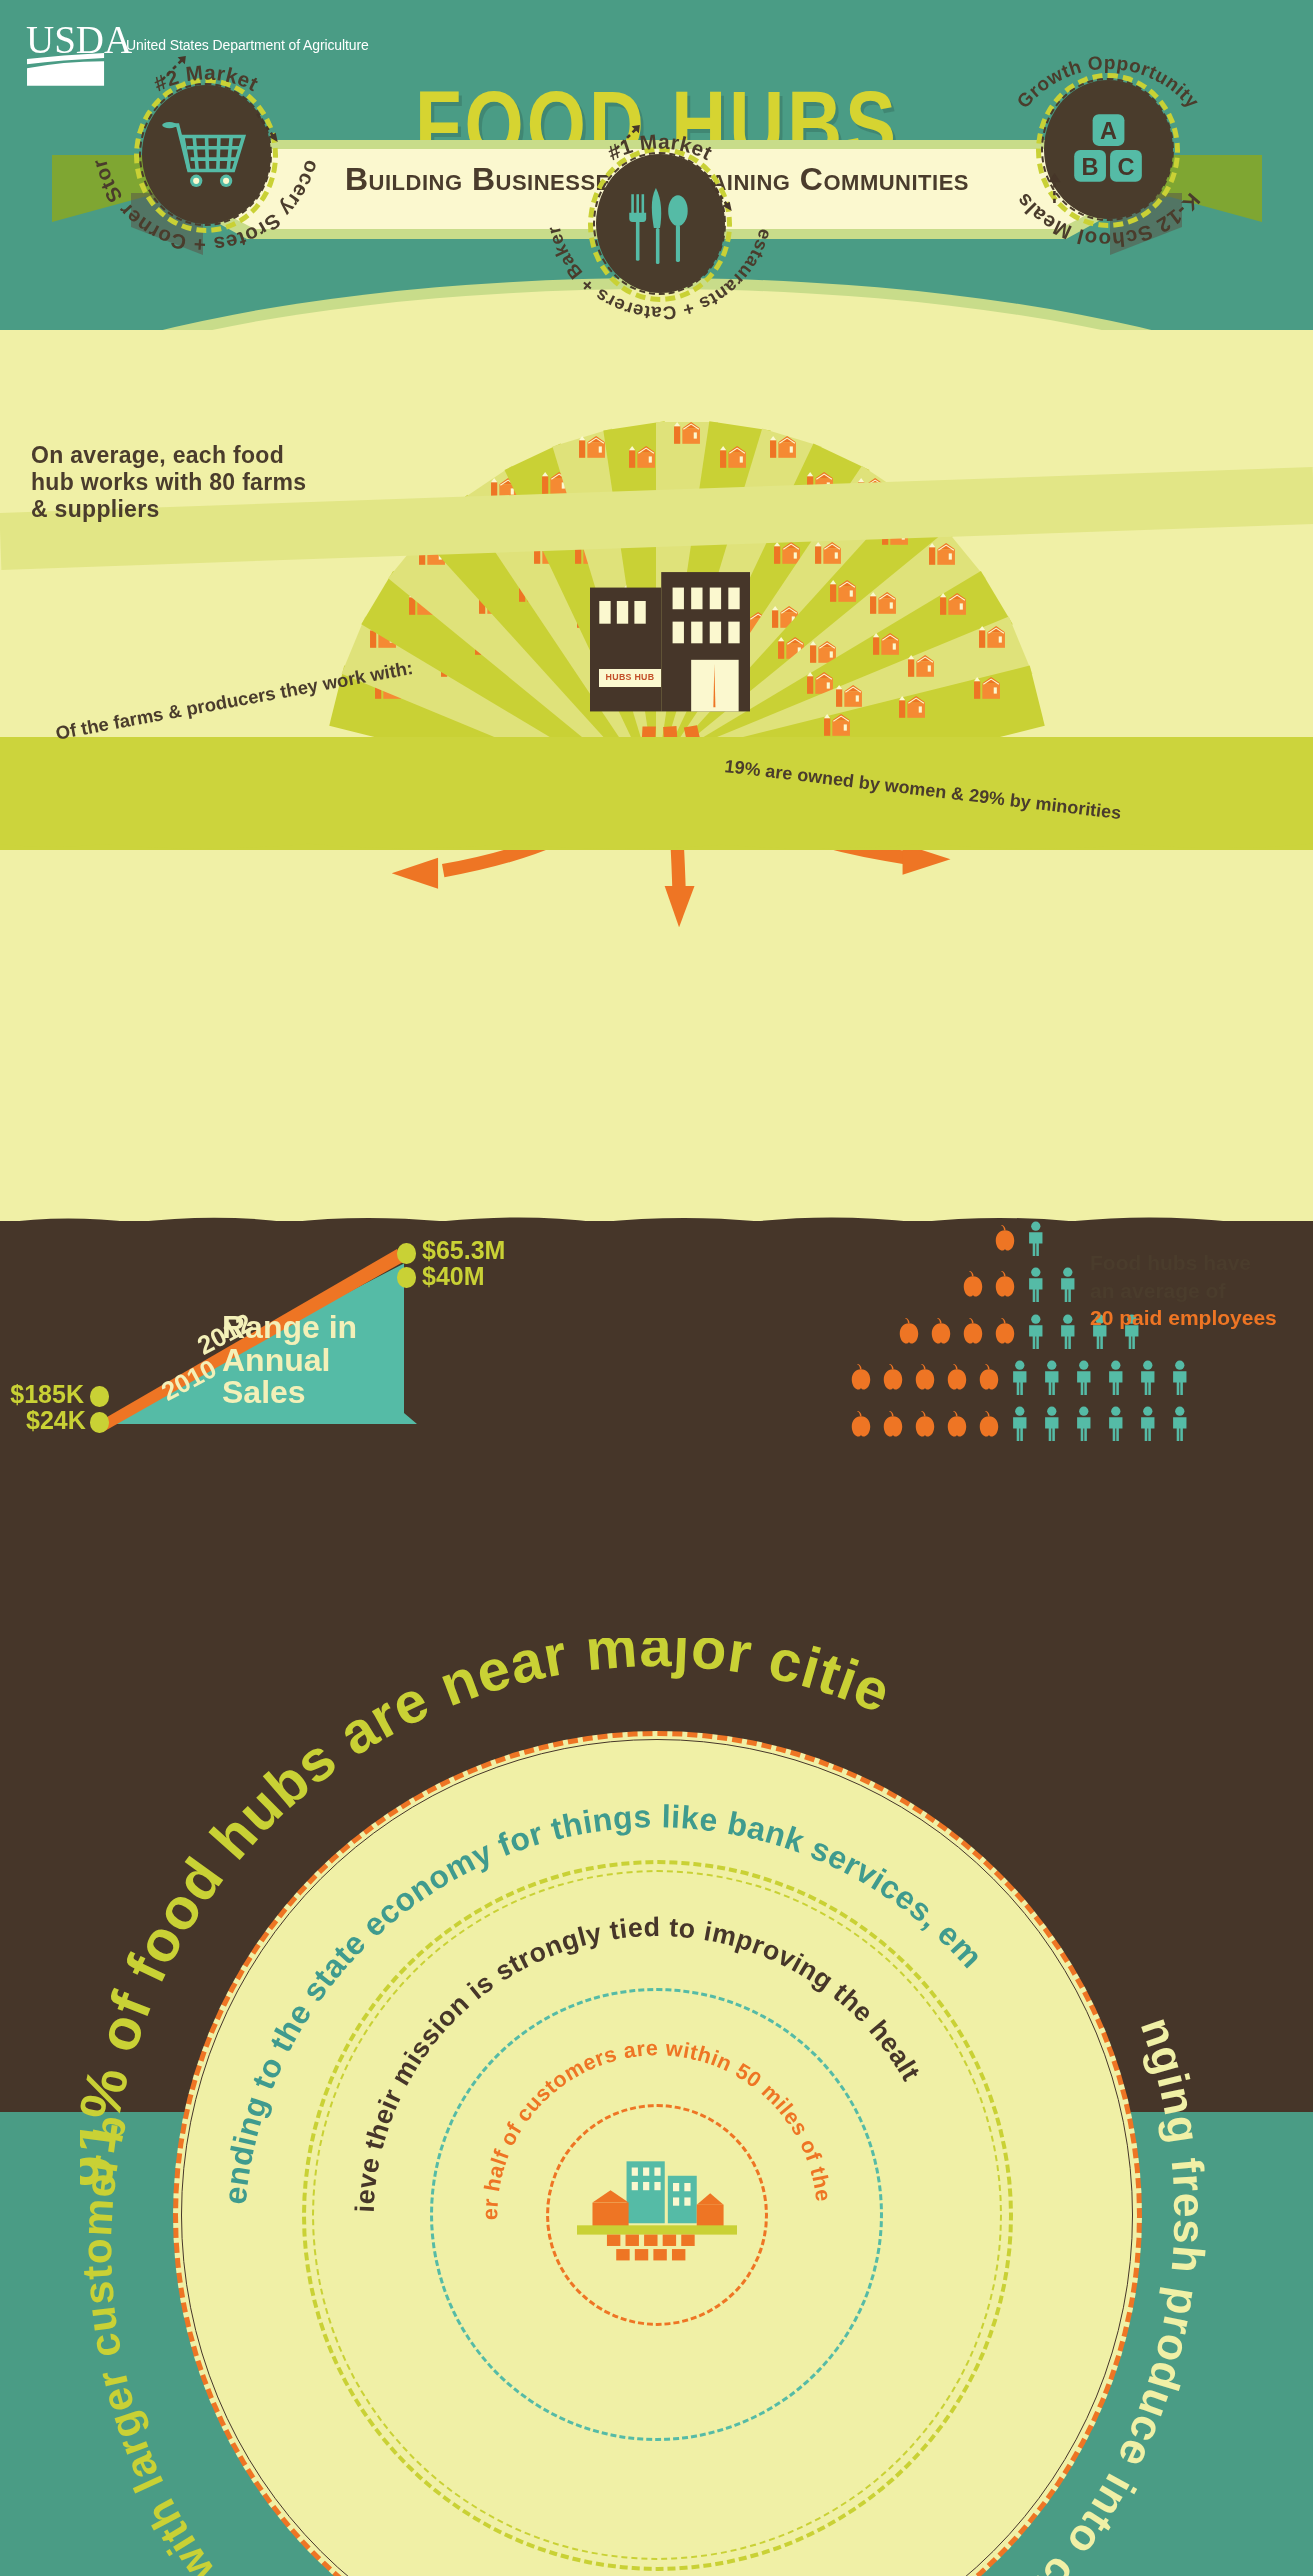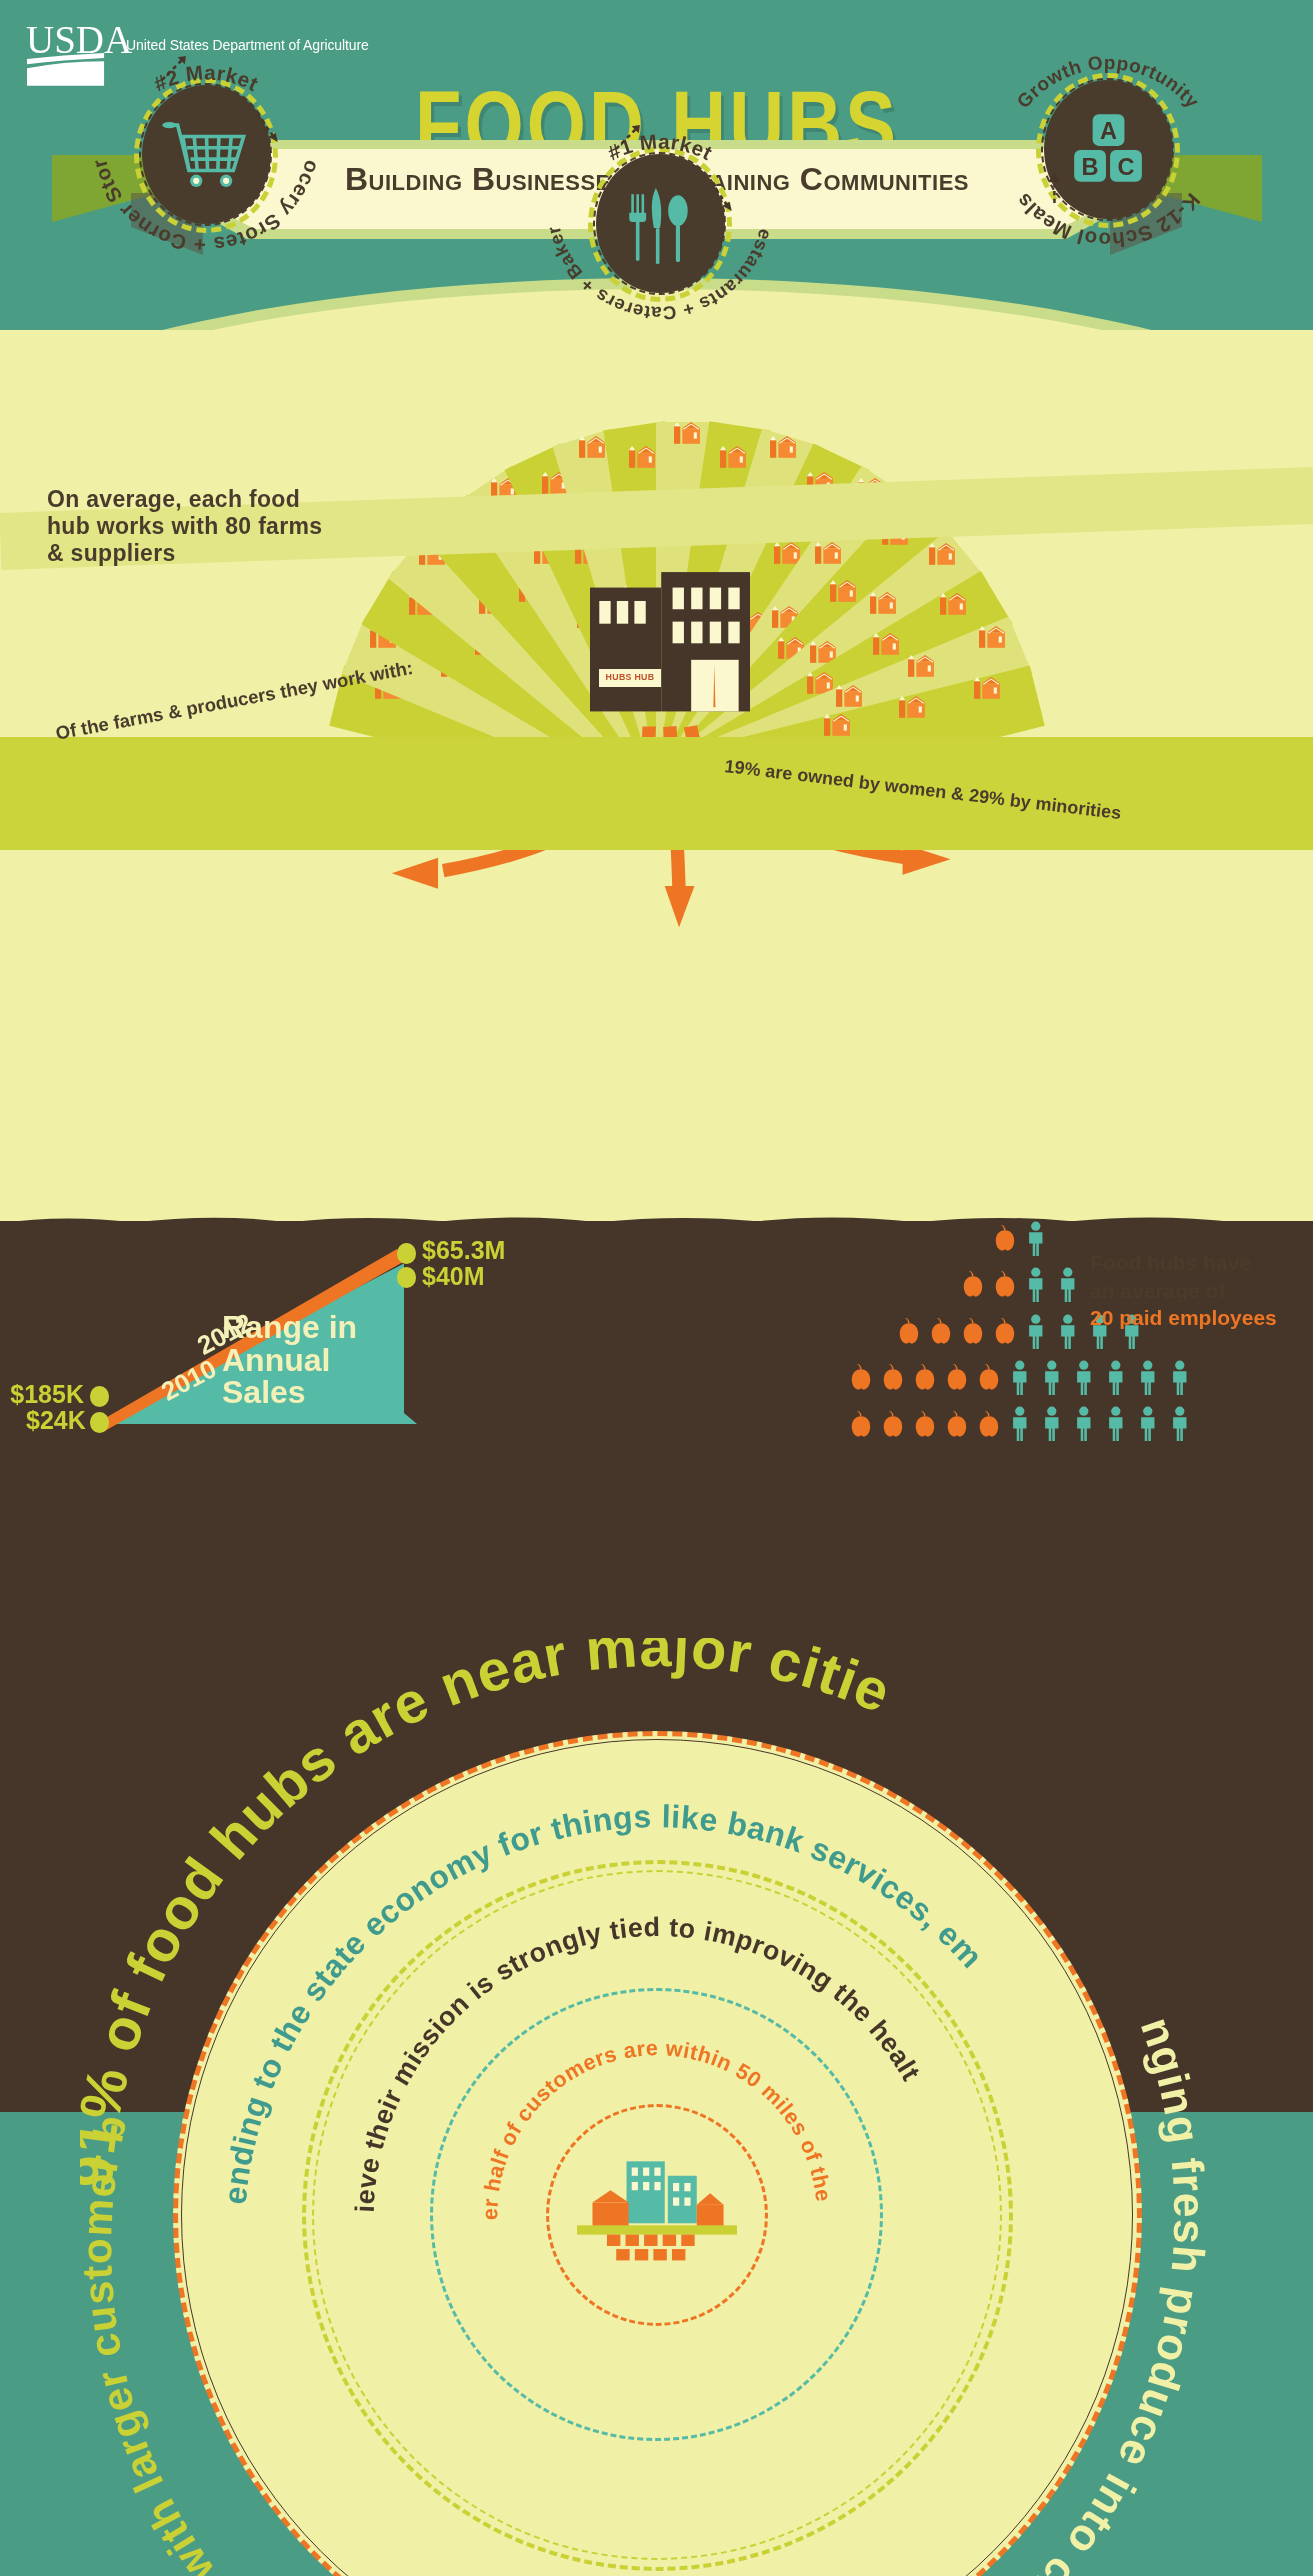--- a/index.html
+++ b/index.html
@@ -63,22 +63,22 @@
   .ray { position:absolute; left:489px; bottom:0; width:62px; height:361px;
          background:#c9d135; transform-origin:50% 100%; }
   .ray.alt { background:#dfe27a; }
   .barn { position:absolute; width:28px; height:24px; }
 
   #hubbuilding { position:absolute; left:590px; top:572px; width:160px; height:155px; z-index:8; }
   #hub-label { position:absolute; left:599px; top:669px; width:62px; height:17.5px;
                background:#fbf8cf; color:#c3502a; font-size:8.8px; font-weight:bold;
                text-align:center; line-height:17.5px; letter-spacing:0.3px; z-index:10; }
 
-  #txt-left-avg { left:47px; top:442px; width:278px; color:#4a3c2c; font-size:23px;
-                  font-weight:bold; line-height:1.18; letter-spacing:0.3px; z-index:12;margin-top:44px; }
+  #txt-left-avg { left:31px; top:442px; width:278px; color:#4a3c2c; font-size:23px;
+                  font-weight:bold; line-height:1.18; letter-spacing:0.3px; z-index:12; }
   #txt-right-half { left:994px; top:442px; width:299px; color:#4a3c2c; font-size:23px;
                     font-weight:bold; line-height:1.18; text-align:right; letter-spacing:0.3px; z-index:12; }
 
   #curve-left-text { left:54px; top:723px; width:505px; color:#4a3c2c; font-size:18.5px;
                      font-weight:bold; transform:rotate(-10.5deg); transform-origin:0 0; z-index:12; }
   #curve-right-text { left:726px; top:756px; width:592px; color:#4a3c2c; font-size:18px;
                       font-weight:bold; transform:rotate(6.8deg); transform-origin:0 0; z-index:12; }
 
   #band-stripe1 { position:absolute; left:0; top:160px; width:1314px; height:57px;
                   background:#e2e686; transform:rotate(-2deg); }

